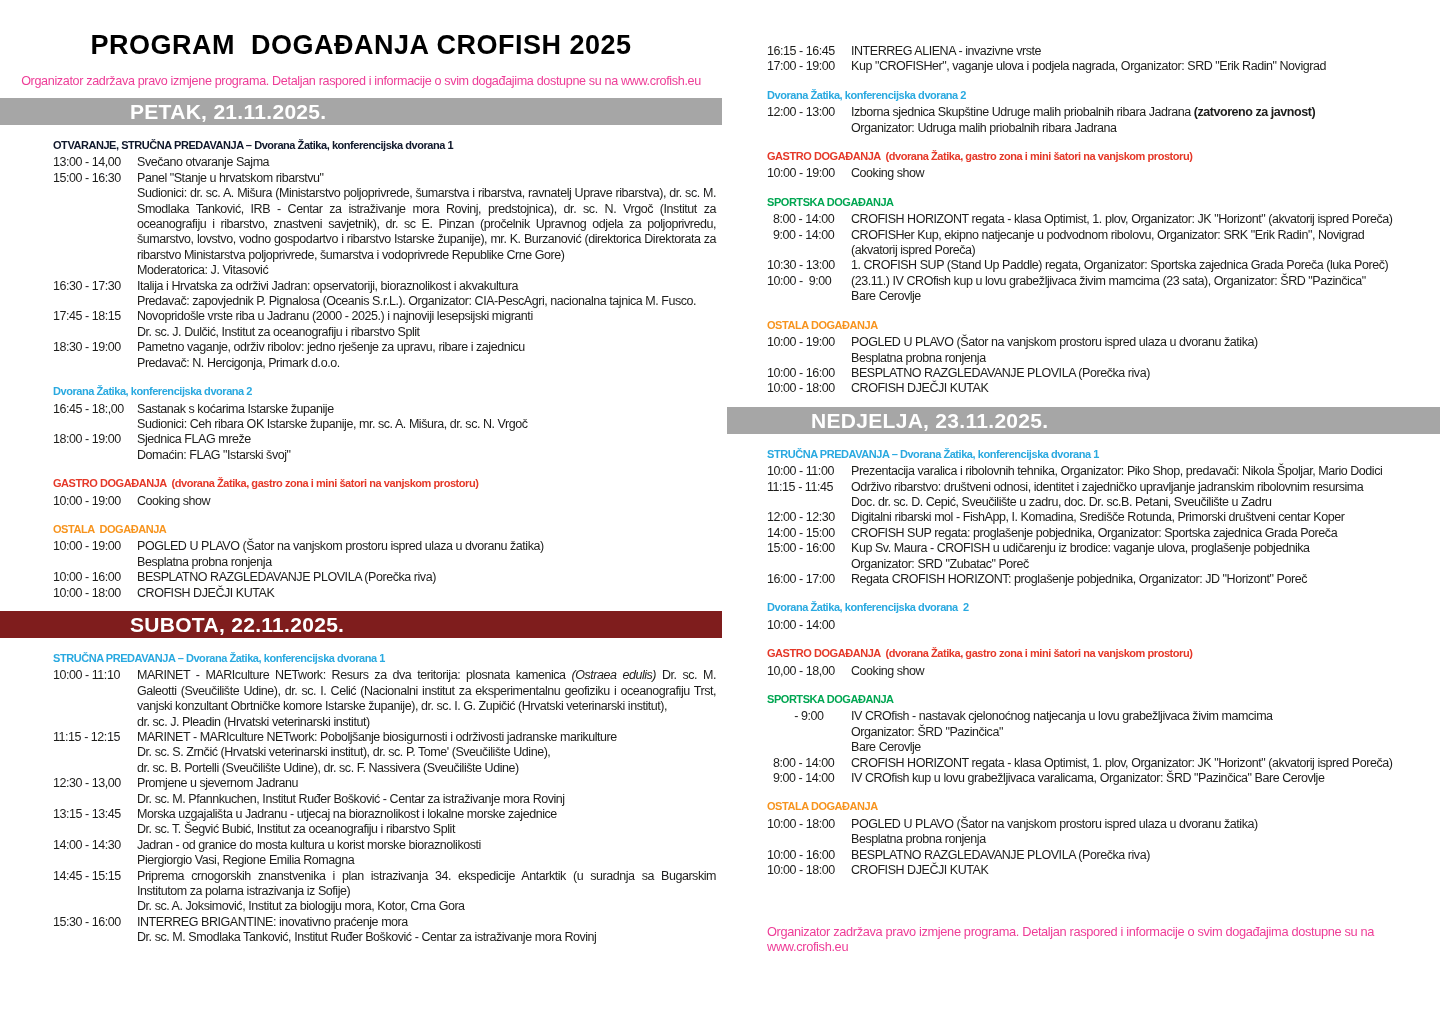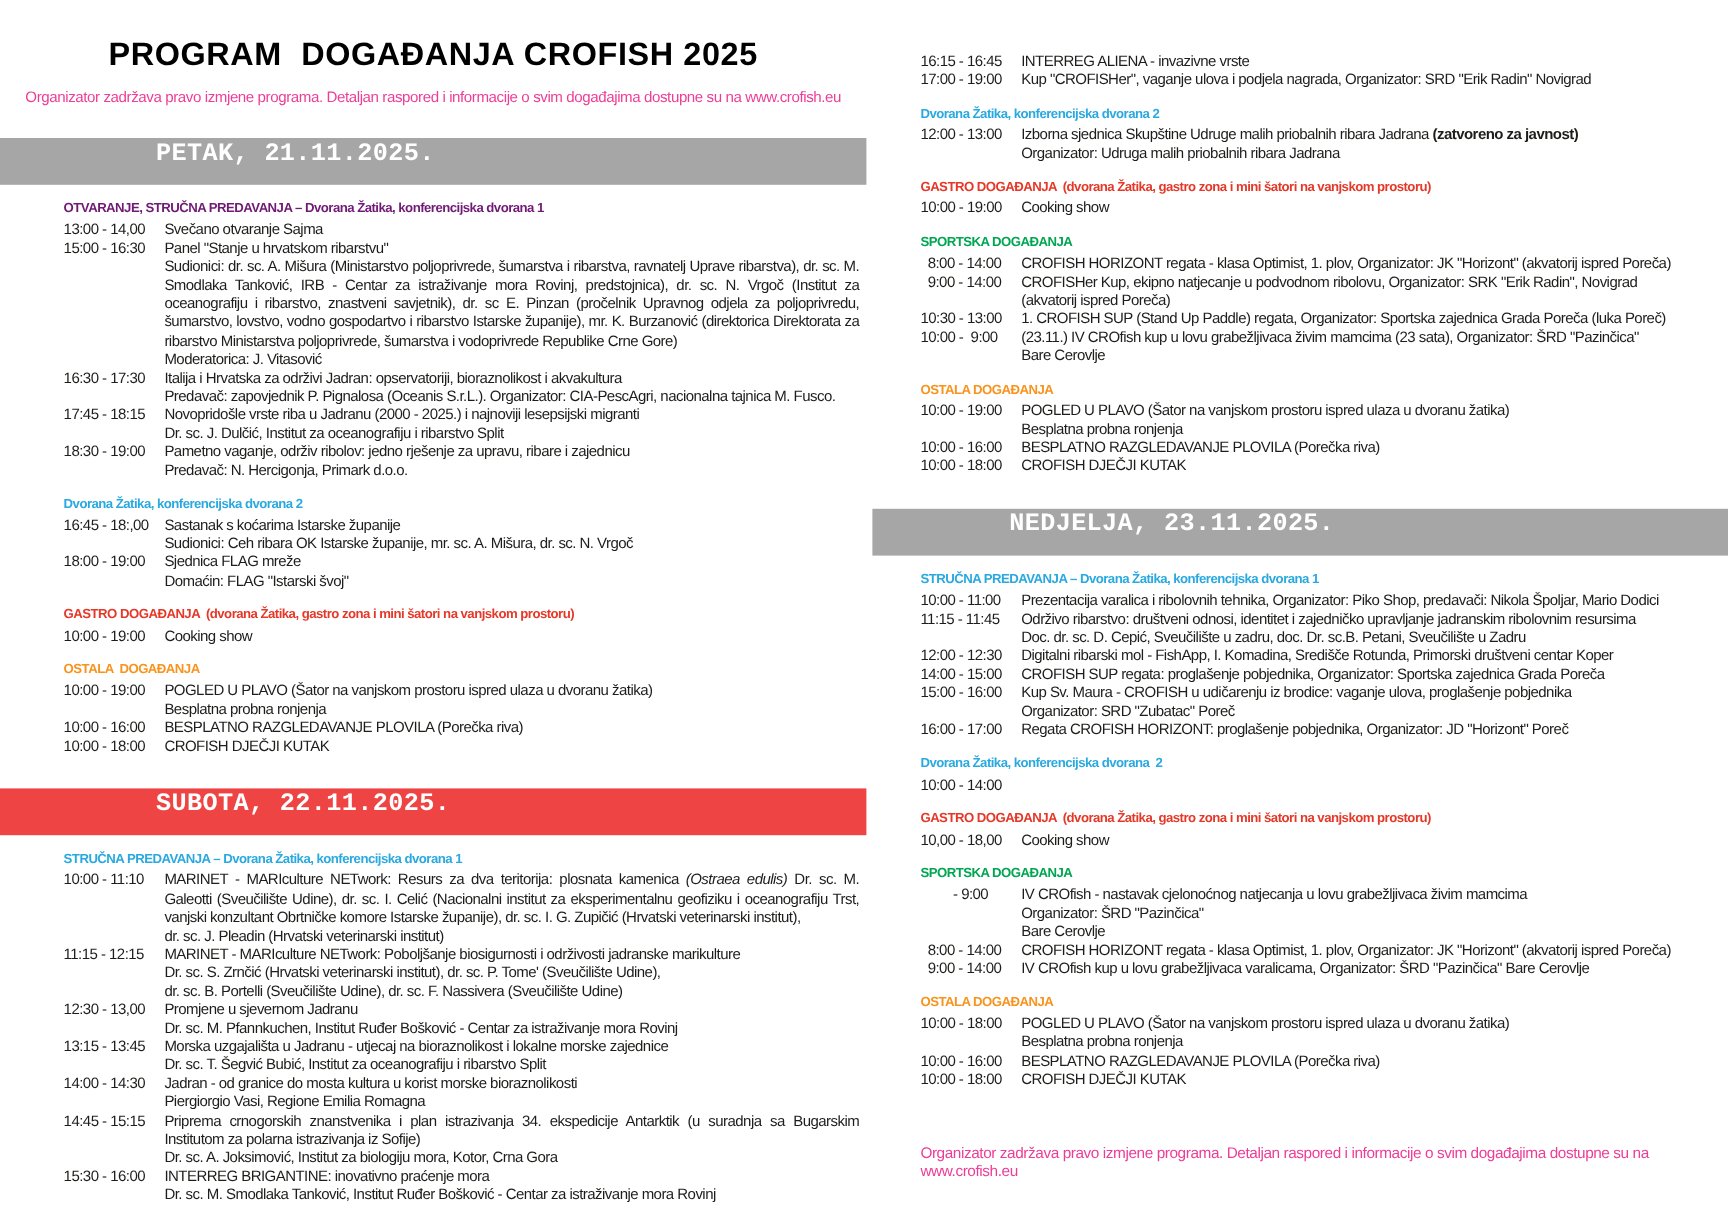--- a/index.html
+++ b/index.html
@@ -10,27 +10,27 @@
   .col{position:absolute;top:0;}
   .col-left{left:0;width:722px;}
   .col-right{left:727px;width:713px;}
   .page-title{
     margin-top:30px;text-align:center;font-size:27px;font-weight:bold;
     letter-spacing:0.5px;white-space:pre;
   }
   .top-note{
     margin-top:13px;text-align:center;font-size:12.6px;letter-spacing:-0.35px;
   }
-  .banner{height:39px;margin-top:27px;font-family:Liberation Mono, monospace;}
+  .banner{height:27px;margin-top:10px;}
   .banner-label{
     display:inline-block;color:#ffffff;font-weight:bold;font-size:21px;line-height:27px;
     letter-spacing:0.3px;white-space:pre;
   }
   .col-left .banner-label{padding-left:130px;}
-  .col-right .banner-label{padding-left:114px;}
+  .col-right .banner-label{padding-left:84px;}
   .blocks{font-size:12.5px;letter-spacing:-0.45px;line-height:15.4px;}
   .section{margin-top:13px;}
   .col-left .section{padding-left:53px;padding-right:6px;}
   .col-right .section{padding-left:40px;padding-right:12px;}
   [data-col="1"] > .section:first-child{margin-top:44px;}
   .sec-head{font-weight:bold;font-size:11px;margin-bottom:2px;white-space:pre-wrap;}
   .event{display:flex;align-items:flex-start;}
   .time{width:84px;flex:0 0 84px;white-space:pre;}
   .ebody{flex:1;min-width:0;}
   .line{min-height:15.4px;}
@@ -44,21 +44,21 @@
 </head>
 <body>
 
 <div class="page">
   <div class="col col-left">
     <div class="page-title" style="color: #000000;">PROGRAM  DOGAĐANJA CROFISH 2025</div>
     <div class="top-note" style="color: rgb(238, 61, 151);">Organizator zadržava pravo izmjene programa. Detaljan raspored i informacije o svim događajima dostupne su na www.crofish.eu</div>
     <div class="blocks" data-col="0">
         <div class="banner" style="background: rgb(166, 166, 166);"><span class="banner-label" style="color: rgb(255, 255, 255);">PETAK, 21.11.2025.</span></div>
         <div class="section">
-          <div class="sec-head" style="color: #701a75;">OTVARANJE, STRUČNA PREDAVANJA – Dvorana Žatika, konferencijska dvorana 1</div>
+          <div class="sec-head" style="color: #0f172a;">OTVARANJE, STRUČNA PREDAVANJA – Dvorana Žatika, konferencijska dvorana 1</div>
           <div class="event">
             <div class="time">13:00 - 14,00</div>
             <div class="ebody">
               <div class="line">Svečano otvaranje Sajma</div>
             </div>
           </div>
           <div class="event">
             <div class="time">15:00 - 16:30</div>
             <div class="ebody">
               <div class="line">Panel "Stanje u hrvatskom ribarstvu"</div>
@@ -129,21 +129,21 @@
               <div class="line">BESPLATNO RAZGLEDAVANJE PLOVILA (Porečka riva)</div>
             </div>
           </div>
           <div class="event">
             <div class="time">10:00 - 18:00</div>
             <div class="ebody">
               <div class="line">CROFISH DJEČJI KUTAK</div>
             </div>
           </div>
         </div>
-        <div class="banner" style="background: #ef4444;"><span class="banner-label" style="color: rgb(255, 255, 255);">SUBOTA, 22.11.2025.</span></div>
+        <div class="banner" style="background: #7f1d1d;"><span class="banner-label" style="color: rgb(255, 255, 255);">SUBOTA, 22.11.2025.</span></div>
         <div class="section">
           <div class="sec-head" style="color: rgb(41, 169, 224);">STRUČNA PREDAVANJA – Dvorana Žatika, konferencijska dvorana 1</div>
           <div class="event">
             <div class="time">10:00 - 11:10</div>
             <div class="ebody">
               <div class="line just"><span>MARINET - MARIculture NETwork: Resurs za dva teritorija: plosnata kamenica </span><span class="i">(Ostraea edulis)</span><span> Dr. sc. M. Galeotti (Sveučilište Udine), dr. sc. I. Celić (Nacionalni institut za eksperimentalnu geofiziku i oceanografiju Trst, vanjski konzultant Obrtničke komore Istarske županije), dr. sc. I. G. Zupičić (Hrvatski veterinarski institut),</span></div>
               <div class="line">dr. sc. J. Pleadin (Hrvatski veterinarski institut)</div>
             </div>
           </div>
           <div class="event">

